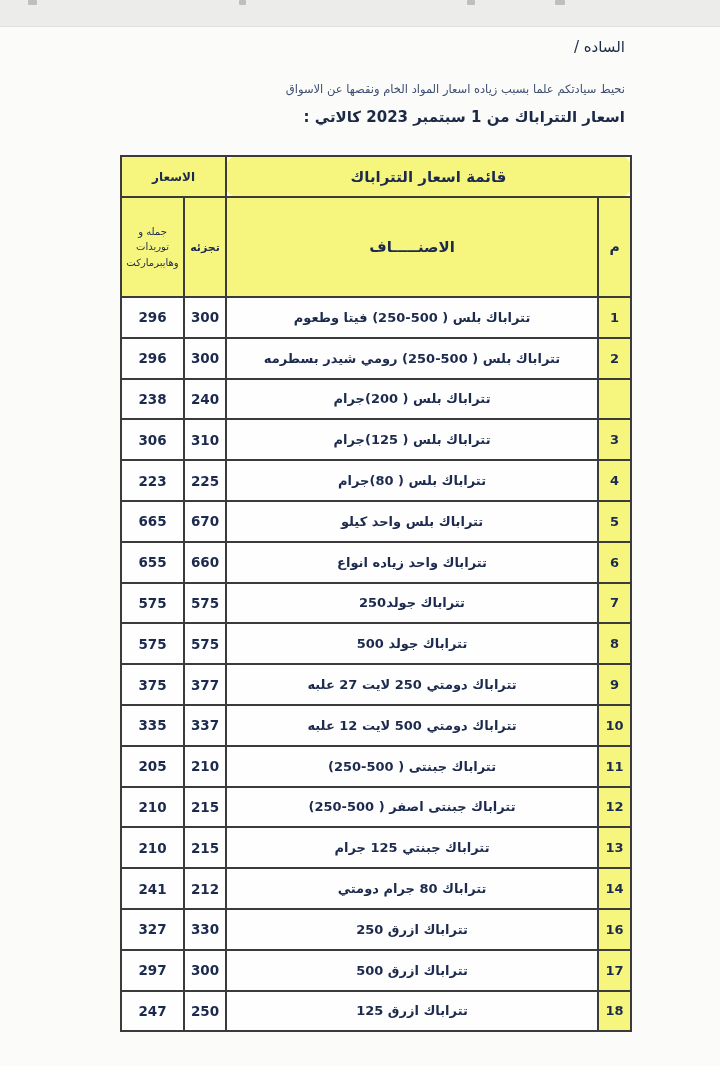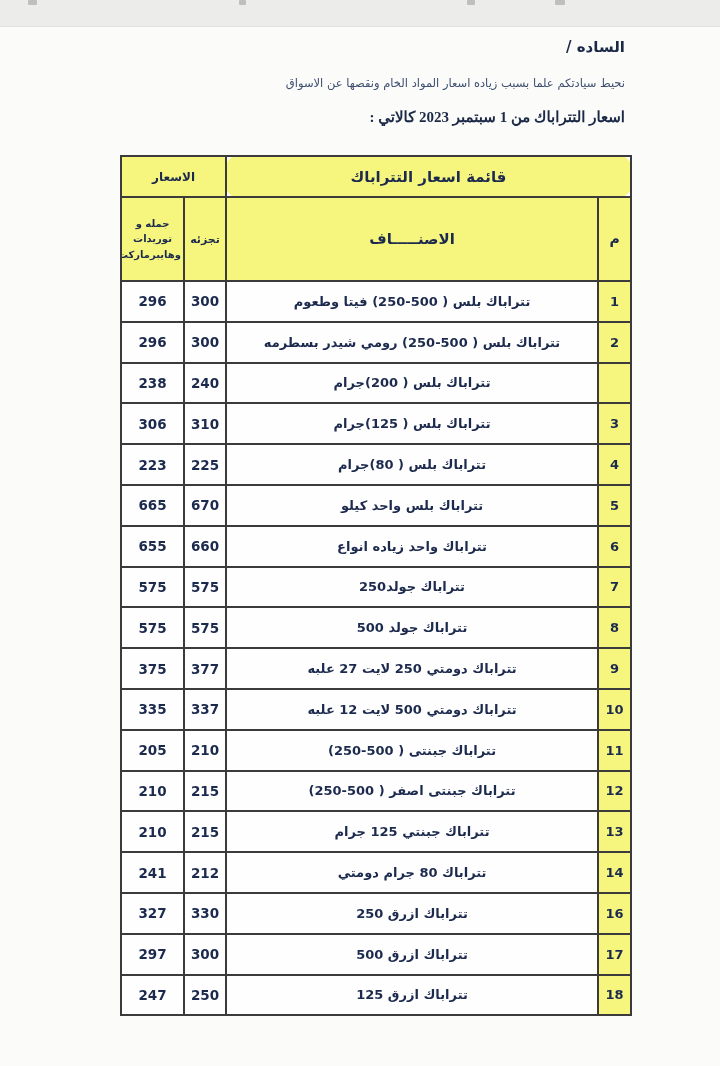--- a/index.html
+++ b/index.html
@@ -16,42 +16,42 @@
     background:#ececea;border-bottom:1px solid #e2e2df;
   }
   .artifact{position:absolute;top:0;height:5px;background:#9a9a98;opacity:.55;border-radius:1px;}
   .a1{left:28px;width:9px;}
   .a2{left:239px;width:7px;}
   .a3{left:467px;width:8px;}
   .a4{left:555px;width:10px;}
 
   
   .head-text{position:absolute;right:95px;text-align:right;direction:rtl;white-space:nowrap;}
-  .salutation{top:38px;font-size:15px;font-weight:bold;color:#1b2947;}
-  .note{top:76px;font-size:11.5px;font-weight:normal;color:#3d4e70;letter-spacing:0;}
-  .subtitle{top:108px;font-size:15px;font-weight:bold;color:#1b2947;font-family:Liberation Serif, serif;}
+  .salutation{top:38px;font-size:15px;font-weight:normal;color:#1b2947;}
+  .note{top:82px;font-size:11.5px;font-weight:normal;color:#3d4e70;letter-spacing:0;}
+  .subtitle{top:108px;font-size:15px;font-weight:bold;color:#1b2947;}
 
   
   table.price{
     position:absolute;left:120px;top:155px;width:510px;
     border-collapse:collapse;direction:rtl;table-layout:fixed;
     background:#fefefe;
   }
   table.price td,table.price th{
     border:2px solid #3b3b3b;
     text-align:center;vertical-align:middle;
     color:#1c2a4e;overflow:hidden;
   }
   th.title-cell{height:37px;background:#f6f67e;font-size:15px;font-weight:bold;border-radius:11px;}
   th.prices-cell{background:#f6f67e;font-size:12px;font-weight:bold;}
   th.sub{height:68px;background:#f6f67e;font-weight:bold;}
   th.num-head{font-size:14px;}
   th.items-head{font-size:15px;letter-spacing:0;}
   th.retail-head{font-size:11px;}
-  th.wholesale-head{font-size:10px;line-height:1.55;padding:7px 2px;font-weight:bold;}
+  th.wholesale-head{font-size:10px;line-height:1.55;padding:15px 2px;font-weight:normal;}
   td.c-num{background:#f6f67e;font-size:13px;font-weight:bold;}
   td.c-item{font-size:13px;font-weight:bold;}
   td.c-retail,td.c-wholesale{font-size:13.5px;font-weight:bold;color:#16264a;}
   tbody tr{height:40.8px;}
 </style>
 </head>
 <body>
 
 <div class="page">
 

